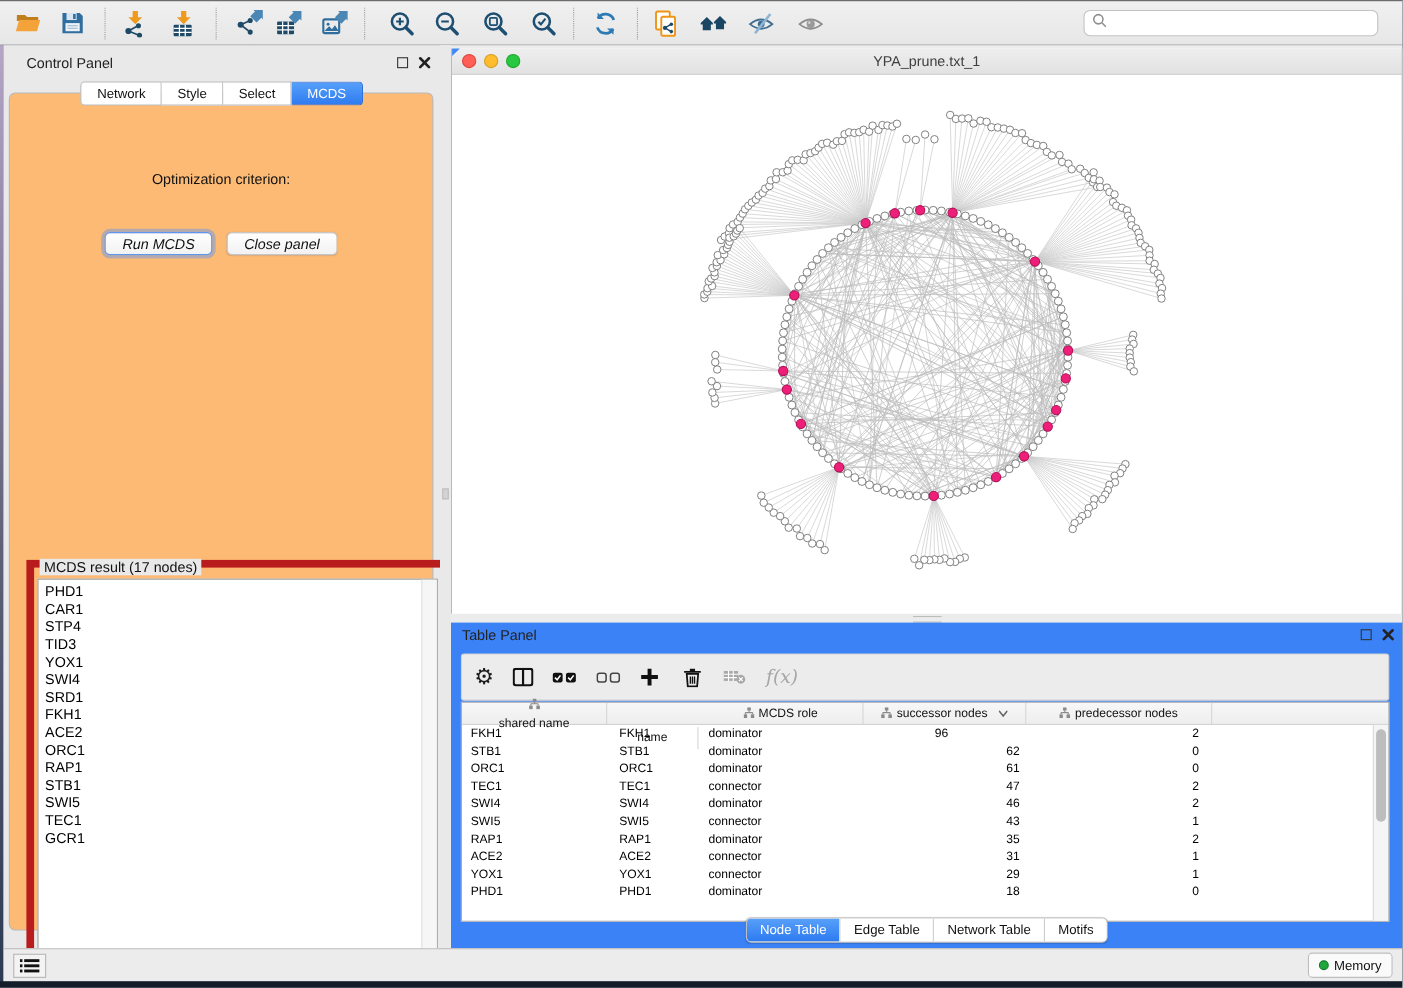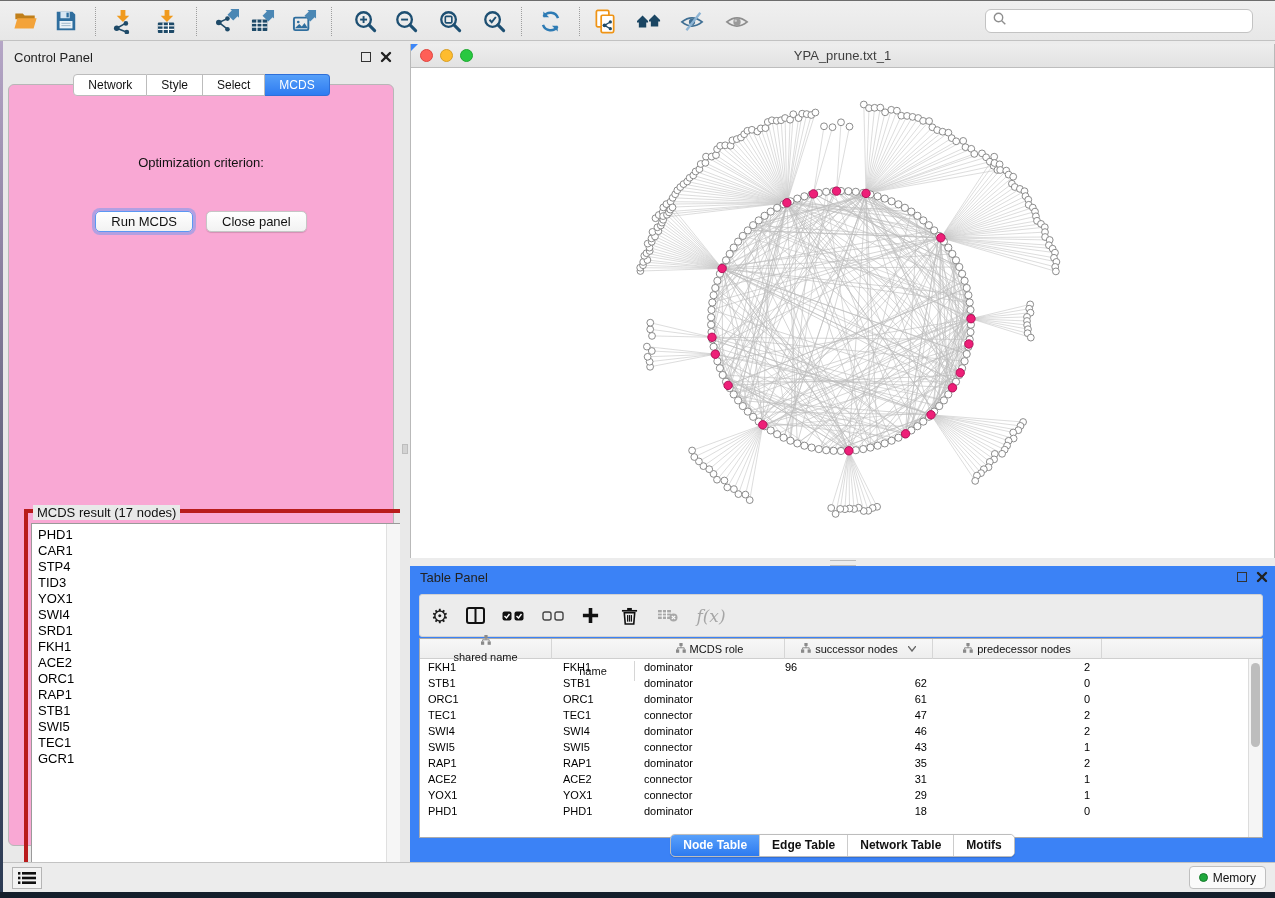--- a/index.html
+++ b/index.html
@@ -24,32 +24,32 @@
   .float-btn{position:absolute;width:10px;height:10px;border:1.6px solid #333;background:transparent;box-sizing:border-box;}
   .close-btn{position:absolute;width:12px;height:12px;}
   .close-btn svg{display:block}
   .cp-tabs{position:absolute;left:0;top:33px;width:100%;display:flex;justify-content:center;z-index:3;}
   .cp-tab{height:20px;line-height:20px;padding:0 14px;font-size:12px;background:#fff;border:1px solid #bcbcbc;
           border-left:none;color:#111;}
   .cp-tab:first-child{border-left:1px solid #bcbcbc;border-radius:4px 0 0 4px;}
   .cp-tab:last-child{border-radius:0 4px 4px 0;}
   .cp-tab.sel{background:linear-gradient(#56a0f9,#2e7bf1);border-color:#2e6fd8;color:#fff;}
   .cp-inner{position:absolute;left:5px;top:43px;width:386px;height:762px;border:1px solid #b7b7b7;border-radius:6px;
-            background:#f9a8d4;box-sizing:border-box;}
+            background:#fdba74;box-sizing:border-box;}
   .opt-label{position:absolute;left:0;top:70px;width:100%;text-align:center;font-size:13px;color:#111;}
   .dropdown{position:absolute;left:41px;top:94px;width:314px;height:22px;background:#fff;border:1px solid #b3b3b3;
             border-radius:5px;box-sizing:border-box;font-size:13px;line-height:20px;padding-left:10px;color:#111;
             box-shadow:0 .5px 1px rgba(0,0,0,.12);}
   .dd-stepper{position:absolute;right:0px;top:0px;width:20px;height:20px;border-radius:0 4px 4px 0;
               background:linear-gradient(#66a7fb,#2a74f0);display:flex;flex-direction:column;align-items:center;justify-content:center;gap:1px;}
   .btn-row{position:absolute;left:0;top:126px;width:100%;display:flex;justify-content:center;gap:13px;}
   .mac-btn{height:21px;line-height:19px;padding:0 15px;font-size:13px;background:linear-gradient(#ffffff,#f2f2f2);
-           border:1px solid #c6c6c6;border-radius:5px;color:#111;box-shadow:0 .5px 1px rgba(0,0,0,.15);}
+           border:1px solid #c6c6c6;border-radius:5px;color:#111;box-shadow:0 .5px 1px rgba(0,0,0,.15);font-style:italic;}
   .mac-btn.focused{border-color:#5b97f3;box-shadow:0 0 0 3px rgba(90,150,245,.45);}
-  .mcds-fieldset{position:absolute;left:15px;top:424px;width:384px;height:373px;border:4px solid #b91c1c;box-sizing:border-box;}
+  .mcds-fieldset{position:absolute;left:15px;top:424px;width:384px;height:373px;border:7px solid #b91c1c;box-sizing:border-box;}
   .mcds-legend{position:absolute;top:-8px;left:5px;background:#e9e9e9;padding:0 4px;font-size:13px;color:#111;}
   .mcds-list{position:absolute;left:3px;right:3px;top:10px;bottom:3px;background:#fff;border:1px solid #9a9a9a;overflow:hidden;}
   .mcds-item{font-size:13px;line-height:16px;padding-left:6px;color:#000;}
   .mcds-item:first-child{margin-top:3px;}
   .mcds-scroll{position:absolute;right:1px;top:1px;bottom:1px;width:13px;background:#f6f6f6;border-left:1px solid #e0e0e0;}
   
   .right-bg{position:absolute;left:400px;top:41px;width:875px;height:821px;background:#ececec;}
   .v-divider{position:absolute;left:400px;top:41px;width:10px;height:821px;background:#e9e9e9;}
   .v-grip{position:absolute;left:2px;top:403px;width:6px;height:10px;background:#d3d3d3;border:1px solid #bdbdbd;box-sizing:border-box;}
   .network-window{position:absolute;left:410px;top:44px;width:865px;height:514px;background:#fff;
@@ -75,21 +75,21 @@
   .nt-hcell{height:20px;border-right:1px solid #d6d6d6;display:flex;align-items:center;justify-content:center;gap:4px;
             font-size:11px;color:#111;box-sizing:border-box;}
   .nt-body{position:absolute;left:0;top:20px;right:13px;bottom:0;overflow:hidden;}
   .nt-row{display:flex;height:16px;line-height:16px;}
   .nt-cell{font-size:11px;color:#000;box-sizing:border-box;white-space:nowrap;overflow:hidden;}
   .nt-scroll{position:absolute;right:0;top:20px;bottom:0;width:13px;background:#f5f5f5;border-left:1px solid #dcdcdc;}
   .nt-thumb{position:absolute;left:2px;right:2px;top:4px;height:84px;background:#bdbdbd;border-radius:6px;}
   .bottom-tabs{position:absolute;left:0;top:268px;width:100%;display:flex;justify-content:center;}
   .bt-wrap{display:flex;border:1px solid #bdbdbd;border-radius:5px;overflow:hidden;background:#fff;
            box-shadow:0 .5px 1px rgba(0,0,0,.15);}
-  .bt-tab{height:21px;line-height:21px;padding:0 12px;font-size:12px;color:#111;border-left:1px solid #cccccc;background:#fff;font-weight:bold;}
+  .bt-tab{height:21px;line-height:21px;padding:0 12px;font-size:12px;color:#111;border-left:1px solid #cccccc;background:#fff;}
   .bt-tab:first-child{border-left:none;}
   .bt-tab.sel{background:linear-gradient(#58a0fa,#2d7af0);color:#fff;}
   
   .statusbar{position:absolute;left:3px;top:862px;width:1272px;height:30px;background:#ececec;border-top:1px solid #c3c3c3;box-sizing:border-box;}
   .list-btn{position:absolute;left:9px;top:4px;width:30px;height:22px;background:#f3f3f3;border:1px solid #b5b5b5;
             display:flex;align-items:center;justify-content:center;box-sizing:border-box;}
   .memory-btn{position:absolute;right:9px;top:3px;height:23px;background:#fafafa;border:1px solid #bfbfbf;border-radius:4px;
               display:flex;align-items:center;gap:5px;padding:0 9px;font-size:12px;color:#111;box-sizing:border-box;}
   .mem-dot{width:9px;height:9px;border-radius:50%;background:#1ea73c;border:1px solid #157a2b;box-sizing:border-box;}
 </style>
@@ -252,21 +252,21 @@
         </svg>
     </span>
     <input placeholder="" style="">
   </div>
 </div>
 
 <div class="left-strip"></div>
 <div class="right-bg"></div>
 
 <div class="control-panel">
-  <span class="panel-title" style="left:11px;top:9px">Control Panel</span>
+  <span class="panel-title" style="left:21px;top:9px">Control Panel</span>
   <span class="float-btn" style="left:358px;top:11px"></span>
   <span class="close-btn" style="left:377px;top:10px">
     <svg width="12" height="12" viewBox="0 0 12 12">
         <g stroke="#222" stroke-width="2.4" stroke-linecap="round">
           <line x1="2" y1="2" x2="10" y2="10"></line>
           <line x1="10" y1="2" x2="2" y2="10"></line>
         </g>
       </svg>
   </span>
   <div class="cp-inner">
@@ -1292,21 +1292,21 @@
             </svg></span>
           <span>predecessor nodes</span>
         </div>
         <div class="nt-hcell" style="width: 149px; border-right: none;"></div>
       </div>
     <div class="nt-body">
         <div class="nt-row">
           <div class="nt-cell" style="width: 132px; text-align: left; padding-left: 8px;">FKH1</div>
           <div class="nt-cell" style="width: 83px; text-align: left; padding-left: 11px;">FKH1</div>
           <div class="nt-cell" style="width: 150px; text-align: left; padding-left: 9px;">dominator</div>
-          <div class="nt-cell" style="width: 148px; text-align: left; padding-right: 6px;">96</div>
+          <div class="nt-cell" style="width: 148px; text-align: center; padding-right: 6px;">96</div>
           <div class="nt-cell" style="width: 169px; text-align: right; padding-right: 12px;">2</div>
         </div>
         <div class="nt-row">
           <div class="nt-cell" style="width: 132px; text-align: left; padding-left: 8px;">STB1</div>
           <div class="nt-cell" style="width: 83px; text-align: left; padding-left: 11px;">STB1</div>
           <div class="nt-cell" style="width: 150px; text-align: left; padding-left: 9px;">dominator</div>
           <div class="nt-cell" style="width: 148px; text-align: right; padding-right: 6px;">62</div>
           <div class="nt-cell" style="width: 169px; text-align: right; padding-right: 12px;">0</div>
         </div>
         <div class="nt-row">

